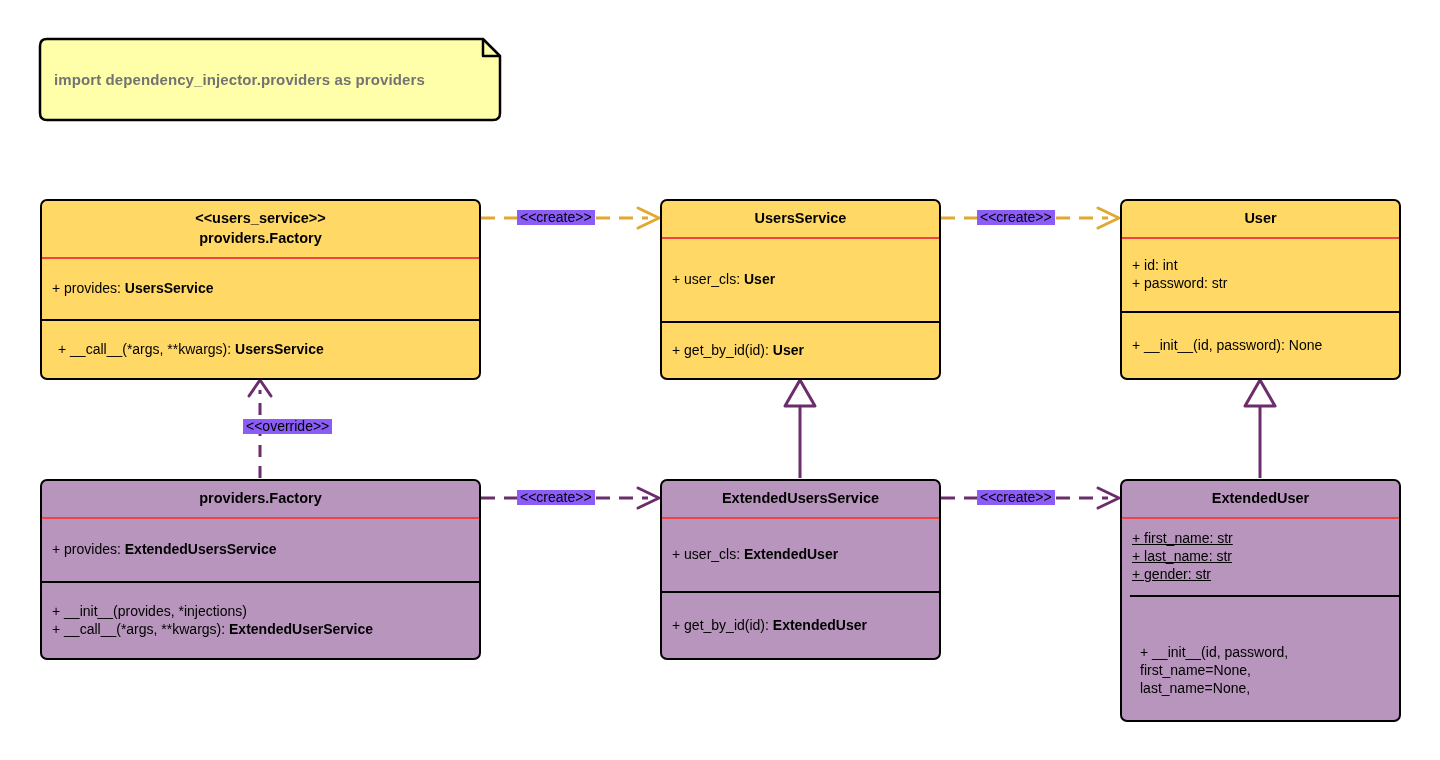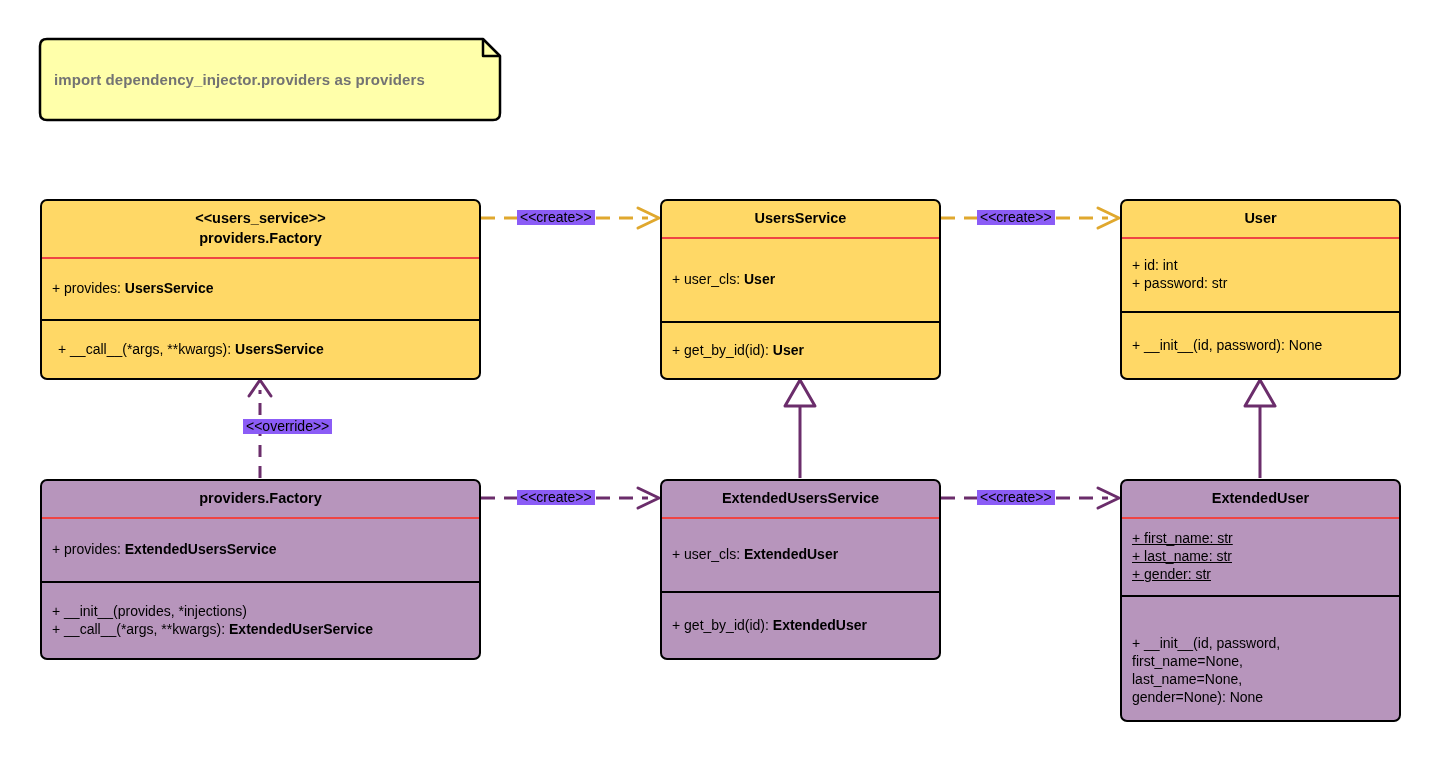--- a/index.html
+++ b/index.html
@@ -242,21 +242,20 @@
 
   <div class="uml-class purple" style="left:1120px; top:479px; width:281px; height:243px;">
     <div class="uml-header" style="height:38px;">
       <span class="classname">ExtendedUser</span>
     </div>
     <div class="uml-compartment" style="height:76px;text-decoration:underline;">
       <div class="uml-row">+ first_name: str</div>
       <div class="uml-row">+ last_name: str</div>
       <div class="uml-row">+ gender: str</div>
     </div>
-    <div class="uml-compartment" style="flex:1; padding-top:31px;">
+    <div class="uml-compartment" style="flex:1; padding-top:31px;margin-left:8px;">
       <div class="uml-row">+ __init__(id, password,</div>
       <div class="uml-row">first_name=None,</div>
       <div class="uml-row">last_name=None,</div>
-      <div class="uml-row">gender=None): None</div>
     </div>
   </div>
 
 </div>
 
 </body></html>

